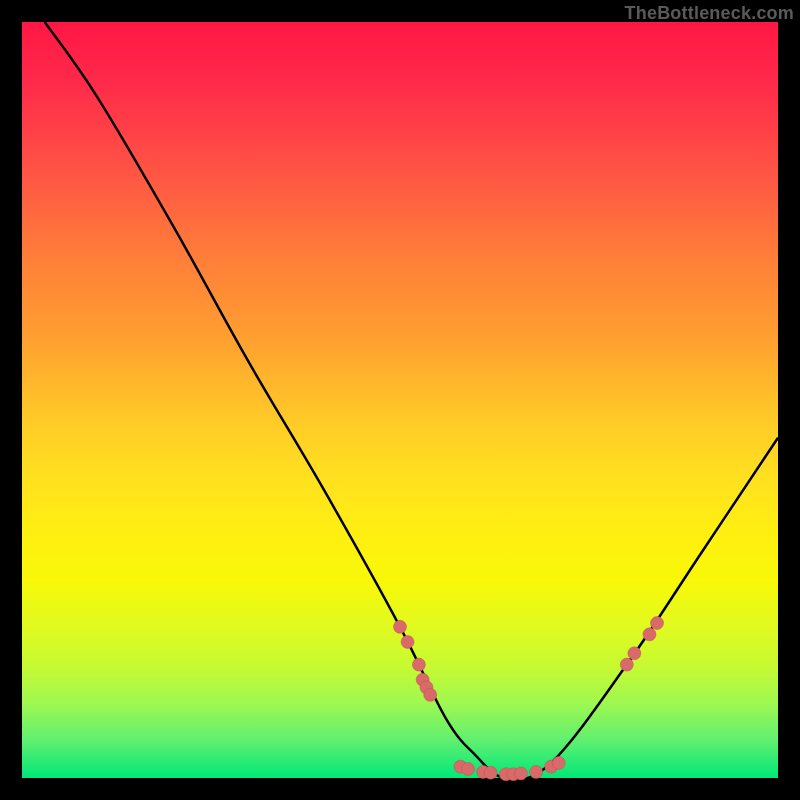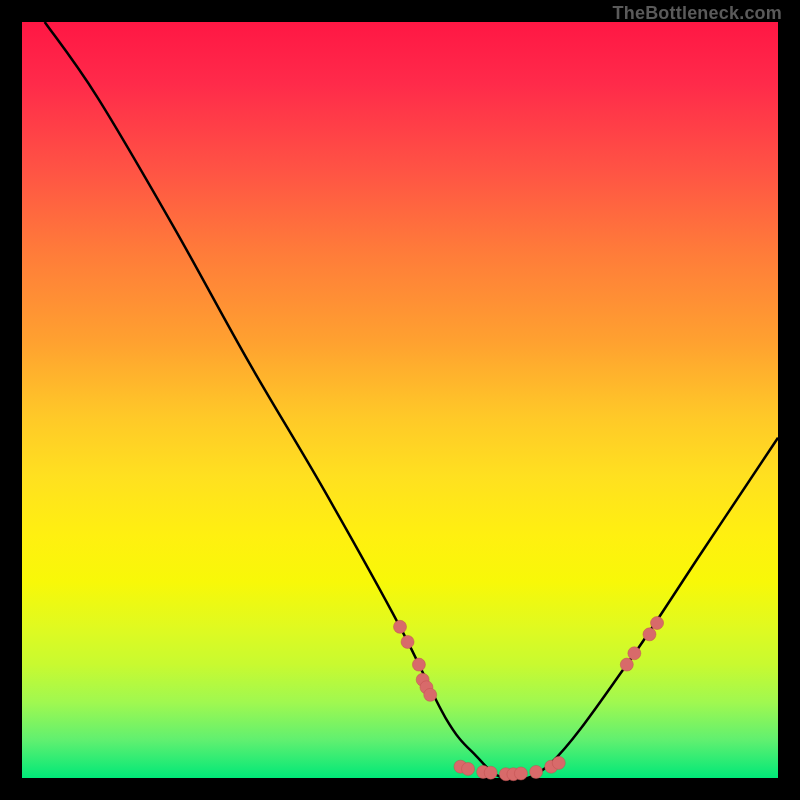--- a/index.html
+++ b/index.html
@@ -29,21 +29,21 @@
       #e0fa20 80%,
       #c8fa30 85%,
       #a0f850 90%,
       #60f070 95%,
       #00e878 100%
     );
   }
   .watermark {
     position: absolute;
     top: 3px;
-    right: 18px;
+    right: 6px;
     font-size: 18px;
     font-weight: bold;
     color: #5a5a5a;
     letter-spacing: 0.2px;
   }
   svg.curve {
     position: absolute;
     left: 0;
     top: 0;
     width: 756px;

